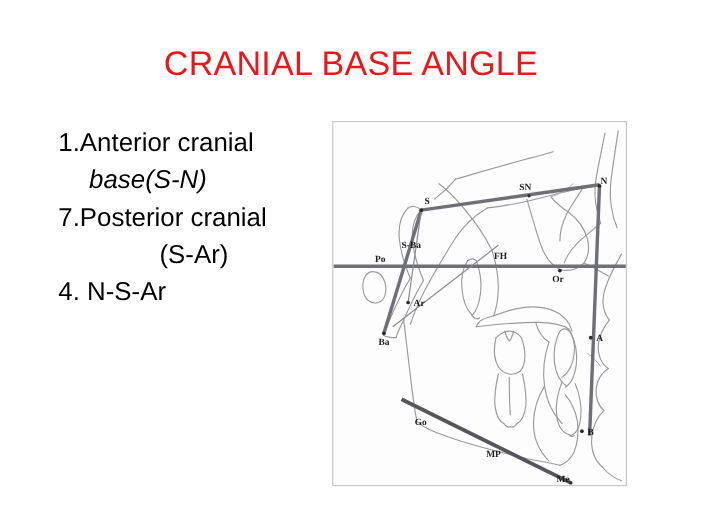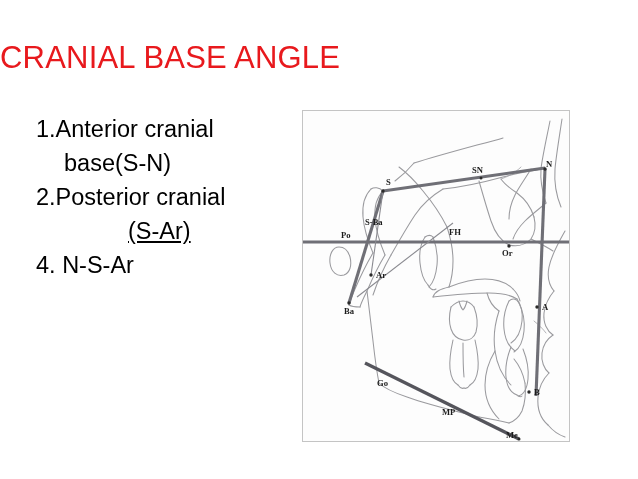--- a/index.html
+++ b/index.html
@@ -14,21 +14,21 @@
     overflow: hidden;
     font-family: "Liberation Sans", sans-serif;
   }
 
   
   #slide-title {
     position: absolute;
     left: 0;
     top: 41px;
     width: 638px;
-    text-align: left;
+    text-align: center;
     color: #e8191d;
     font-size: 31px;
     font-weight: 400;
     letter-spacing: 0.2px;
     line-height: 1.1;
     white-space: nowrap;
   }
 
   
   #bullet-list {
@@ -36,23 +36,24 @@
     left: 36px;
     top: 112px;
     width: 258px;
     color: #000000;
     font-size: 23.5px;
     line-height: 34px;
   }
   .bullet-line {
     white-space: nowrap;
     height: 34px;
-  }
-  .indent-1 { padding-left: 28px; }
-  .indent-2 { padding-left: 92px; text-decoration: underline; }
+    margin-left: 17px;
+  }
+  .indent-1 { padding-left: 28px; font-style: italic; }
+  .indent-2 { padding-left: 92px; }
 
   
   #ceph-figure {
     position: absolute;
     left: 302px;
     top: 110px;
     width: 268px;
     height: 332px;
     background: #fdfdfd;
     border: 1px solid #c4c4c4;
@@ -103,21 +104,21 @@
   }
 </style>
 </head>
 <body>
 
 <div id="slide-title">CRANIAL BASE ANGLE</div>
 
 <div id="bullet-list">
   <div class="bullet-line">1.Anterior cranial</div>
   <div class="bullet-line indent-1">base(S-N)</div>
-  <div class="bullet-line">2.Posterior cranial</div>
+  <div class="bullet-line">7.Posterior cranial</div>
   <div class="bullet-line indent-2">(S-Ar)</div>
   <div class="bullet-line">4. N-S-Ar</div>
 </div>
 
 <div id="ceph-figure">
   <svg id="ceph-svg" viewBox="0 0 266 330">
 
     <g>
       <path class="trace" d="M247,10 C243,30 239,48 238,58 C237,70 239,80 243,92"></path>
       <path class="trace" d="M259,8 C256,28 253,46 252,58 C251,72 253,84 258,96"></path>

